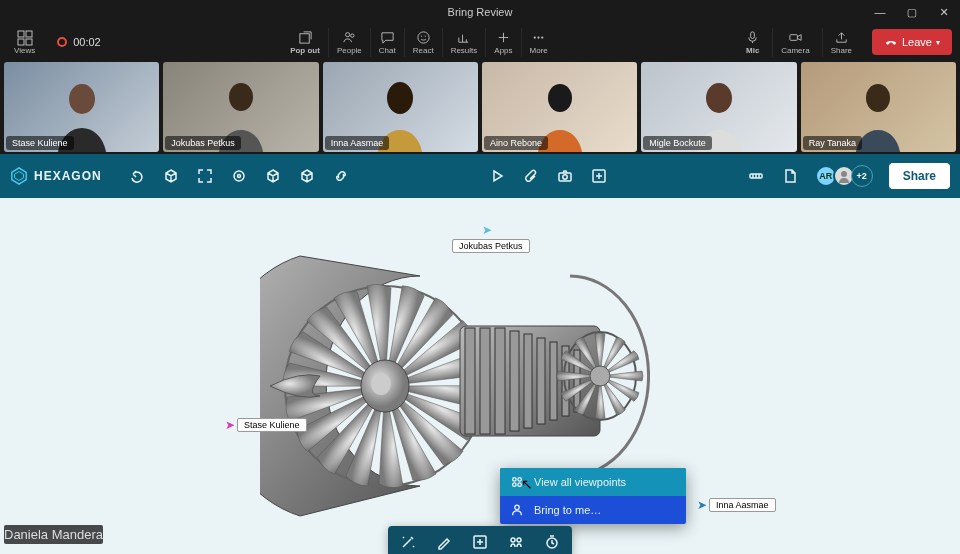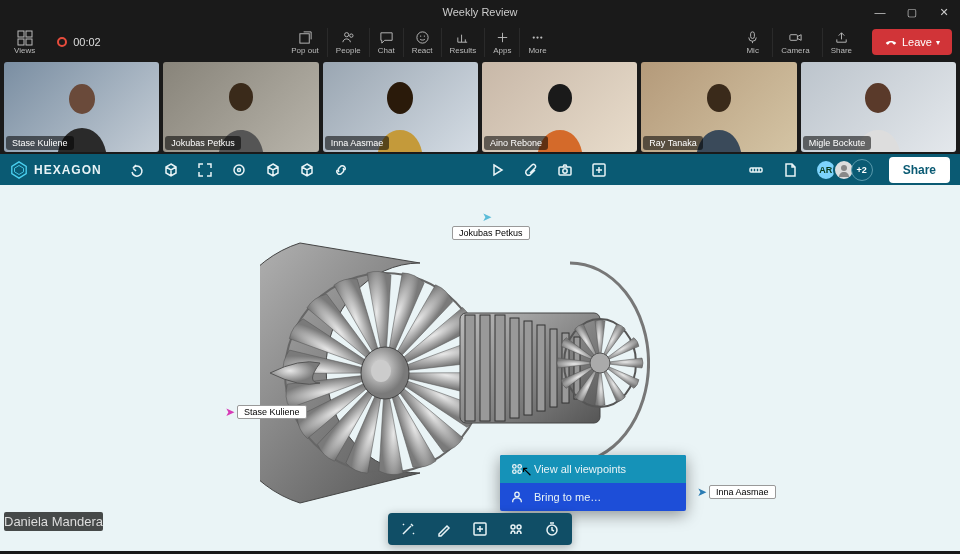--- a/index.html
+++ b/index.html
@@ -13,34 +13,34 @@
 
   
   .topbar { height: 36px; background: #1a1a1a; display: flex; align-items: center; padding: 0 8px; gap: 8px; }
   .views-btn { display: flex; flex-direction: column; align-items: center; color: #bbb; font-size: 8px; cursor: pointer; padding: 2px 6px; }
   .views-btn svg { width: 16px; height: 16px; }
   .recorder { display: flex; align-items: center; gap: 6px; color: #ddd; font-size: 11px; margin-left: 8px; }
   .rec-dot { width: 10px; height: 10px; border: 2px solid #e74c3c; border-radius: 50%; display: inline-block; }
   .topbar-center { flex: 1; display: flex; justify-content: center; align-items: center; gap: 0; }
   .stop-share { background: #1a1a1a; border: 1px solid #555; color: #eee; padding: 6px 14px; border-radius: 4px; font-size: 12px; cursor: pointer; margin-right: 18px; }
   .tool-col { display: flex; flex-direction: column; align-items: center; color: #bbb; font-size: 8px; padding: 2px 8px; cursor: pointer; gap: 1px; border-left: 1px solid #2a2a2a; }
-  .tool-col:first-of-type { border-left: none; }
+  .tool-col:first-of-type { border-left: none; font-weight: bold; }
   .tool-col svg { width: 15px; height: 15px; }
   .topbar-right { display: flex; align-items: center; gap: 4px; }
   .leave-btn { background: #d13438; color: #fff; display: flex; align-items: center; gap: 4px; padding: 6px 12px; border-radius: 4px; font-size: 11px; cursor: pointer; margin-left: 8px; }
   .leave-caret { font-size: 8px; }
 
   
   .video-strip { height: 94px; background: #1a1a1a; display: flex; gap: 4px; padding: 2px 4px; }
   .video-tile { flex: 1; position: relative; background: linear-gradient(135deg,#6a85a0,#aab7c4); border-radius: 3px; overflow: hidden; display: flex; align-items: flex-end; }
   .video-tile .silhouette { position: absolute; left: 50%; bottom: -10px; transform: translateX(-50%); width: 70px; height: 88px; }
   .video-tile .name-tag { position: relative; background: rgba(0,0,0,.55); color: #fff; font-size: 9px; padding: 2px 6px; margin: 0 0 2px 2px; border-radius: 3px; }
 
   
-  .hexbar { height: 31px; background: #0a5a73; display: flex; align-items: center; padding: 0 10px; gap: 8px; color: #e8f3f6; }
+  .hexbar { height: 44px; background: #0a5a73; display: flex; align-items: center; padding: 0 10px; gap: 8px; color: #e8f3f6; }
   .hex-brand { display: flex; align-items: center; gap: 6px; font-weight: 600; letter-spacing: 1px; font-size: 12px; margin-right: 14px; }
   .hex-brand svg { width: 18px; height: 18px; }
   .hex-btn { width: 26px; height: 26px; display: flex; align-items: center; justify-content: center; cursor: pointer; border-radius: 3px; }
   .hex-btn svg { width: 16px; height: 16px; stroke: #e8f3f6; fill: none; stroke-width: 1.5; }
   .hex-spacer { flex: 1; }
   .avatar-stack { display: flex; align-items: center; gap: -4px; margin: 0 8px; }
   .avatar { width: 22px; height: 22px; border-radius: 50%; border: 2px solid #0a5a73; font-size: 9px; display: flex; align-items: center; justify-content: center; font-weight: 600; margin-left: -4px; }
   .avatar.ar { background: #7dd3fc; color: #0a3a1a; }
   .avatar.p2 { background: #ddd; }
   .avatar.more { background: #0a5a73; color: #fff; border: 1px solid #5a9aad; }
@@ -71,21 +71,21 @@
   .bottom-tools .bt { width: 28px; height: 24px; display: flex; align-items: center; justify-content: center; cursor: pointer; border-radius: 3px; }
   .bottom-tools svg { width: 16px; height: 16px; stroke: #e8f3f6; fill: none; stroke-width: 1.5; }
 
   
   .me-tag { position: absolute; left: 4px; bottom: 20px; background: rgba(0,0,0,.7); color: #ddd; font-size: 13px; padding: 2px 0; border-radius: 2px; }
 </style>
 </head>
 <body>
 
 <div class="titlebar">
-  <div class="title">Weekly Review</div>
+  <div class="title">Bring Review</div>
   <div class="winctrls">
     <div>—</div>
     <div>▢</div>
     <div class="close">✕</div>
   </div>
 </div>
 
 <div class="topbar">
   <div class="views-btn">
     <svg viewBox="0 0 16 16">
@@ -208,33 +208,33 @@
       </svg>
     <span class="name-tag">Inna Aasmae</span>
   </div>
   <div class="video-tile" style="background:linear-gradient(135deg,#c8b8a8,#e8dccb)">
     <svg class="silhouette" viewBox="0 0 70 88">
         <ellipse cx="35" cy="24" rx="12" ry="14" fill="#1a1a1a"></ellipse>
         <path d="M12 88c0-20 10-32 23-32s23 12 23 32z" fill="#d46a2a"></path>
       </svg>
     <span class="name-tag">Aino Rebone</span>
   </div>
+  <div class="video-tile" style="background:linear-gradient(135deg,#bcc4cc,#e4e8ec)">
+    <svg class="silhouette" viewBox="0 0 70 88">
+        <ellipse cx="35" cy="24" rx="13" ry="15" fill="#5a3a2a"></ellipse>
+        <path d="M12 88c0-20 10-32 23-32s23 12 23 32z" fill="#ddd"></path>
+      </svg>
+    <span class="name-tag">Migle Bockute</span>
+  </div>
   <div class="video-tile" style="background:linear-gradient(135deg,#b49a7a,#d4c4a4)">
     <svg class="silhouette" viewBox="0 0 70 88">
         <ellipse cx="35" cy="24" rx="12" ry="14" fill="#3a2a1a"></ellipse>
         <path d="M12 88c0-20 10-32 23-32s23 12 23 32z" fill="#3a4a5a"></path>
       </svg>
     <span class="name-tag">Ray Tanaka</span>
-  </div>
-  <div class="video-tile" style="background:linear-gradient(135deg,#bcc4cc,#e4e8ec)">
-    <svg class="silhouette" viewBox="0 0 70 88">
-        <ellipse cx="35" cy="24" rx="13" ry="15" fill="#5a3a2a"></ellipse>
-        <path d="M12 88c0-20 10-32 23-32s23 12 23 32z" fill="#ddd"></path>
-      </svg>
-    <span class="name-tag">Migle Bockute</span>
   </div>
 </div>
 
 <div class="hexbar">
   <div class="hex-brand">
     <svg viewBox="0 0 20 20">
         <polygon points="10,1 18,6 18,14 10,19 2,14 2,6" fill="none" stroke="#4ad0f0" stroke-width="1.5"></polygon>
         <polygon points="10,5 15,8 15,12 10,15 5,12 5,8" fill="none" stroke="#4ad0f0" stroke-width="1"></polygon>
       </svg>
     <span>HEXAGON</span>

